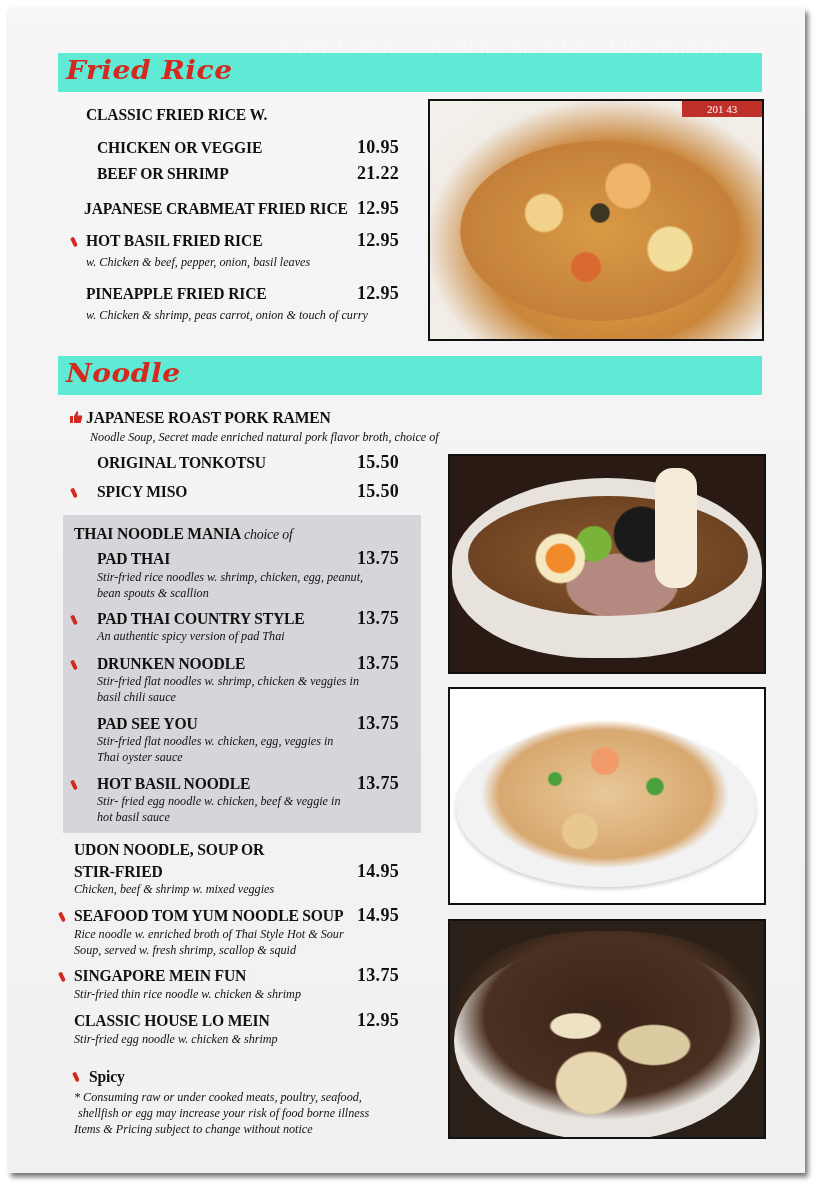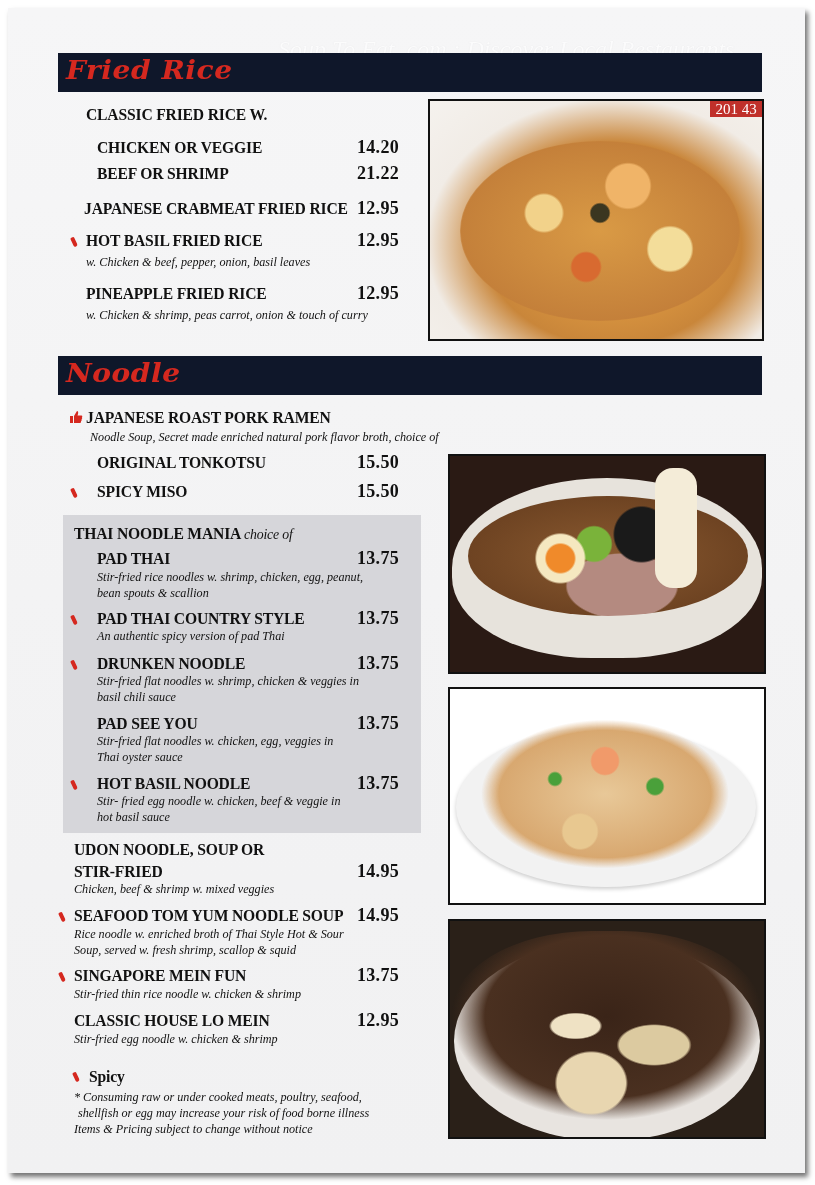--- a/index.html
+++ b/index.html
@@ -3,21 +3,21 @@
 <meta charset="utf-8">
 <style>
   html, body { margin:0; padding:0; }
   body { width:815px; height:1185px; background:#ffffff; position:relative; overflow:hidden;
          font-family:"Liberation Serif", "DejaVu Serif", serif; color:#111; }
   .page { position:absolute; left:8px; top:8px; width:797px; height:1165px;
           background:linear-gradient(180deg,#f6f6f7 0%,#f3f3f4 50%,#f1f1f2 100%);
           box-shadow: 3px 4px 5px rgba(0,0,0,0.55); }
   .watermark { position:absolute; left:270px; top:28px; font-style:italic; font-size:24px;
                color:rgba(255,255,255,0.85); text-shadow:0 0 1px rgba(200,200,205,0.4); white-space:nowrap; }
-  .section-bar { position:absolute; left:58px; width:704px; height:39px; background:#0f172a; }
+  .section-bar { position:absolute; left:58px; width:704px; height:39px; background:#5eead4; }
   .section-bar .title { position:absolute; left:8px; top:2px; font-family:"DejaVu Serif", serif;
           font-weight:bold; font-style:italic; font-size:26px; color:#d5281f; letter-spacing:0.5px;
           transform:scaleX(1.08); transform-origin:left; }
   .item { position:absolute; font-weight:bold; font-size:17px; white-space:nowrap;
           transform:scaleX(0.92); transform-origin:left; letter-spacing:-0.2px; }
   .price { position:absolute; font-weight:bold; font-size:18px; white-space:nowrap; letter-spacing:0.3px; }
   .desc { position:absolute; font-style:italic; font-size:13.5px; white-space:nowrap;
           transform:scaleX(0.9); transform-origin:left; }
   .chili { position:absolute; width:4px; height:10px; background:#d5281f; border-radius:2px 2px 3px 3px;
            transform:rotate(-25deg); }
@@ -33,21 +33,21 @@
   <div class="watermark">Soup To Eat .com : Discover Local Restaurants</div>
 </div>
 
 <div class="section-bar" style="top:53px;">
   <span class="title">Fried Rice</span>
 </div>
 
 <div class="item" style="left:86px;top:105px;">CLASSIC FRIED RICE W.</div>
 
 <div class="item" style="left:97px;top:138px;">CHICKEN OR VEGGIE</div>
-<div class="price" style="left:357px;top:137px;">14.20</div>
+<div class="price" style="left:357px;top:137px;">10.95</div>
 
 <div class="item" style="left:97px;top:164px;">BEEF OR SHRIMP</div>
 <div class="price" style="left:357px;top:163px;">21.22</div>
 
 <div class="item" style="left:84px;top:199px;">JAPANESE CRABMEAT FRIED RICE</div>
 <div class="price" style="left:357px;top:198px;">12.95</div>
 
 <span class="chili" style="left:72px;top:237px;"></span>
 <div class="item" style="left:86px;top:231px;">HOT BASIL FRIED RICE</div>
 <div class="price" style="left:357px;top:230px;">12.95</div>
@@ -58,21 +58,21 @@
 <div class="desc" style="left:86px;top:307px;">w. Chicken &amp; shrimp, peas carrot, onion &amp; touch of curry</div>
 
 <div class="photo" style="left:428px;top:99px;width:332px;height:238px;background:radial-gradient(ellipse at 55% 60%, #e3a040 0%, #d99540 30%, #c9863a 50%, #f1ece6 72%, #f5f2ee 100%);">
   <div style="position:absolute;left:30px;top:40px;width:280px;height:180px;border-radius:50%;
        background:radial-gradient(circle at 30% 40%, #f2d28a 0 8%, transparent 9%),
                   radial-gradient(circle at 60% 25%, #f0b468 0 10%, transparent 11%),
                   radial-gradient(circle at 75% 60%, #f3dd9a 0 9%, transparent 10%),
                   radial-gradient(circle at 45% 70%, #d86a30 0 7%, transparent 8%),
                   radial-gradient(circle at 50% 40%, #3a3620 0 5%, transparent 6%),
                   radial-gradient(ellipse at 50% 50%, #d99a45 0%, #c4803a 70%, transparent 72%);"></div>
-  <div style="position:absolute;right:0;top:0;width:52px;height:16px;background:#c0302a;color:#fff;font-size:15px;text-align:center;line-height:16px;">201 43</div>
+  <div style="position:absolute;right:0;top:0;width:80px;height:16px;background:#c0302a;color:#fff;font-size:11px;text-align:center;line-height:16px;">201 43</div>
 </div>
 
 <div class="section-bar" style="top:356px;">
   <span class="title">Noodle</span>
 </div>
 
 <svg class="thumb" style="left:69px;top:410px;" viewBox="0 0 14 14">
   <path d="M1 6h3v7H1z M5 6 L8 1 C9 1 9.5 2 9 4 L8.5 5.5 H12.5 C13.5 5.5 13.5 7 12.8 7.3 C13.5 7.8 13.3 9 12.5 9.2 C13 9.8 12.8 10.8 12 11 C12.3 12 11.8 13 11 13 H5z" fill="#d5281f"></path>
 </svg>
 <div class="item" style="left:86px;top:408px;">JAPANESE ROAST PORK RAMEN</div>

